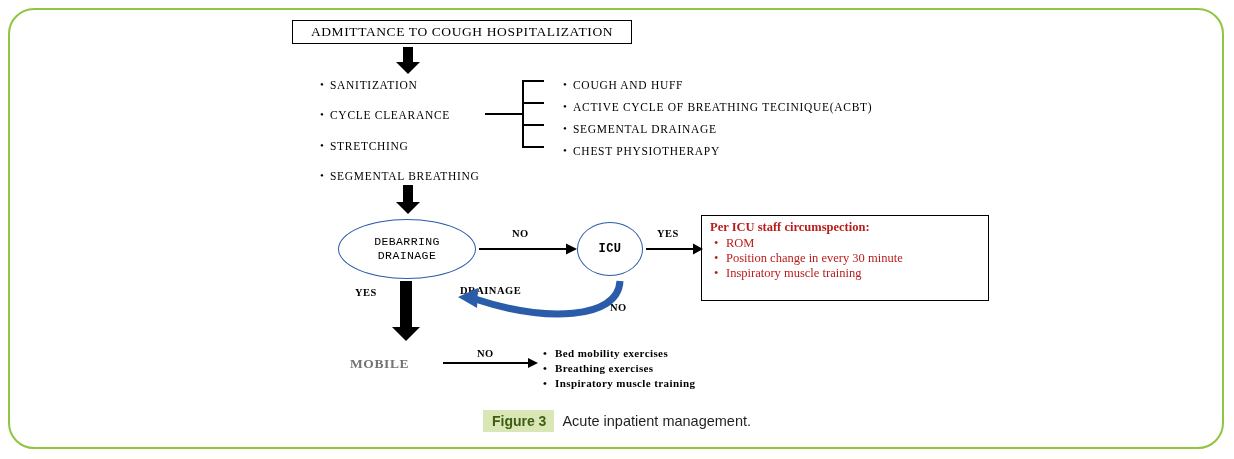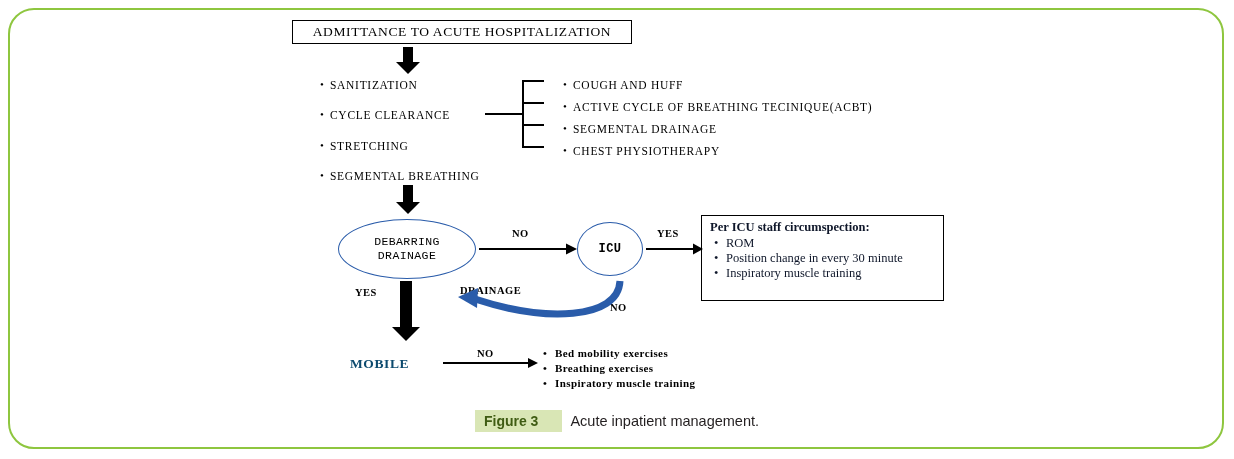--- a/index.html
+++ b/index.html
@@ -91,28 +91,28 @@
     font-size: 10.5px;
     letter-spacing: 0.5px;
     color: #000;
     white-space: nowrap;
   }
 
   
   #icu-box {
     left: 701px;
     top: 215px;
-    width: 243px;
+    width: 288px;
     height: 86px;
     border: 1.5px solid #000;
     box-sizing: border-box;
     padding: 4px 6px 4px 8px;
     font-family: "Liberation Serif", serif;
     font-size: 12.5px;
-    color: #0f172a;
+    color: #b91c1c;
   }
   #icu-box .hdr {
     font-weight: bold;
     font-size: 12.5px;
     margin-bottom: 1px;
   }
   #icu-box ul {
     margin: 0;
     padding-left: 16px;
     list-style: none;
@@ -138,41 +138,41 @@
     line-height: 15px;
   }
   .mob-list .row { display: flex; }
   .mob-list .dot { width: 12px; }
 
   #mobile-label {
     font-family: "Liberation Serif", serif;
     font-weight: bold;
     font-size: 13.5px;
     letter-spacing: 0.6px;
-    color: #0c4a6e;
+    color: #737373;
   }
 
   
   #caption {
     left: 0;
     top: 410px;
     width: 1234px;
     text-align: center;
     font-family: "Liberation Sans", sans-serif;
     font-size: 14.5px;
     color: #231f20;
   }
   #fig-tag {
     display: inline-block;
     background: #d9e6b5;
     color: #3f5c13;
     font-family: "Liberation Sans", sans-serif;
     font-weight: bold;
     font-size: 14px;
-    padding: 3px 24px 3px 9px;
+    padding: 3px 8px 3px 9px;
     margin-right: 8px;
     vertical-align: middle;
   }
   #caption-text { vertical-align: middle; }
 
   svg.overlay {
     position: absolute;
     left: 0;
     top: 0;
     width: 1234px;
@@ -181,21 +181,21 @@
   }
 </style>
 </head>
 <body>
 
 <div id="page">
 
   <div id="frame" class="abs"></div>
 
   <div id="title-box" class="abs">
-    <span>ADMITTANCE TO ACUTE HOSPITALIZATION</span>
+    <span>ADMITTANCE TO COUGH HOSPITALIZATION</span>
   </div>
 
   <div class="abs arrow-shaft" style="left:403px; top:47px; width:10px; height:16px;"></div>
   <div class="abs" style="left:396px; top:62px; width:0; height:0; border-left:12px solid transparent; border-right:12px solid transparent; border-top:12px solid #000;"></div>
 
   <div class="abs bullet-row" style="left:320px; top:79px;">
     <span class="bullet-dot">•</span>
     <span>SANITIZATION</span>
   </div>
   <div class="abs bullet-row" style="left:320px; top:109px;">

